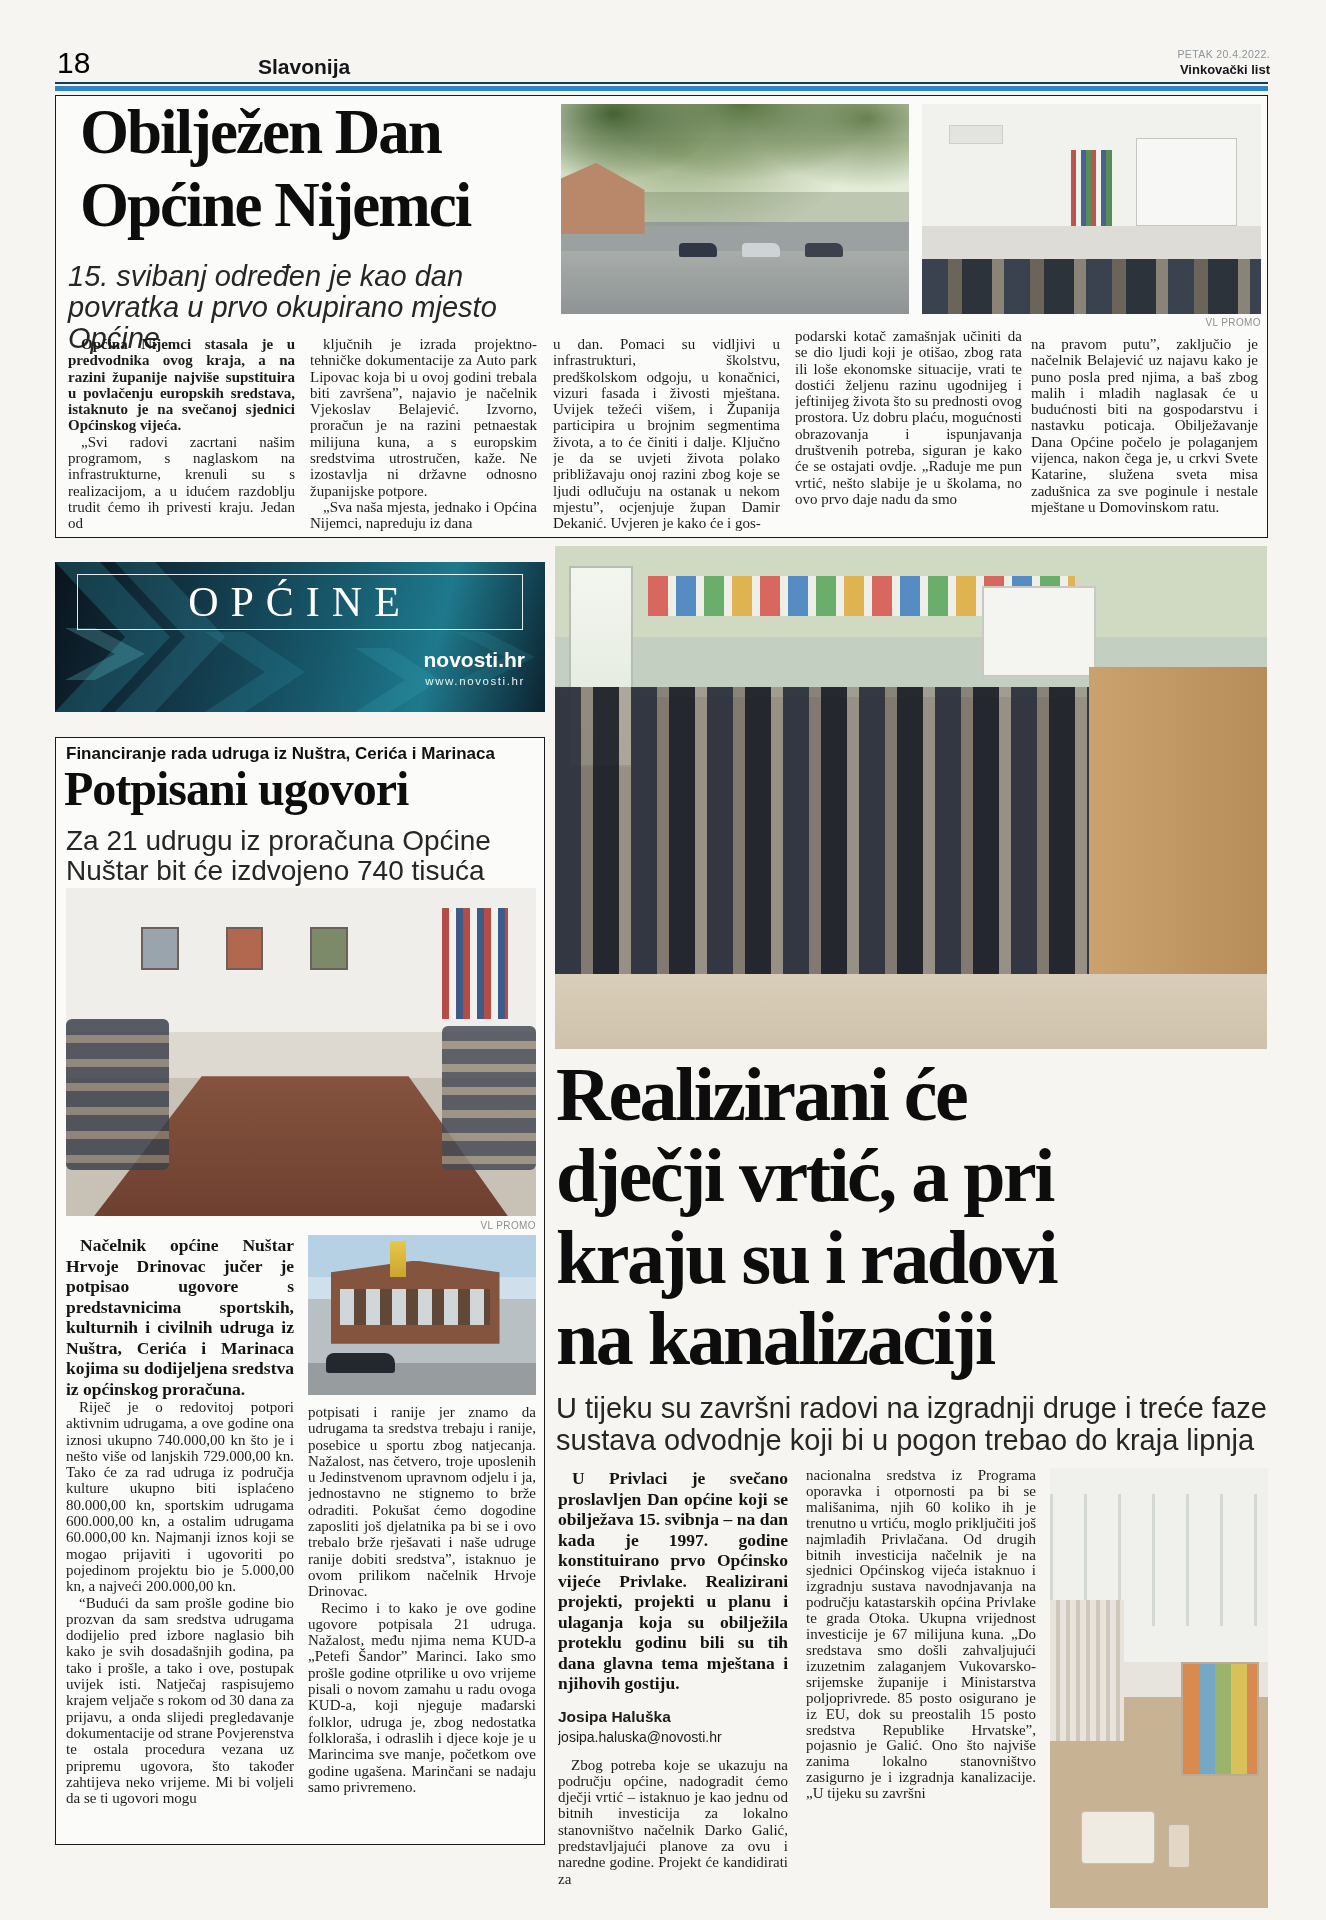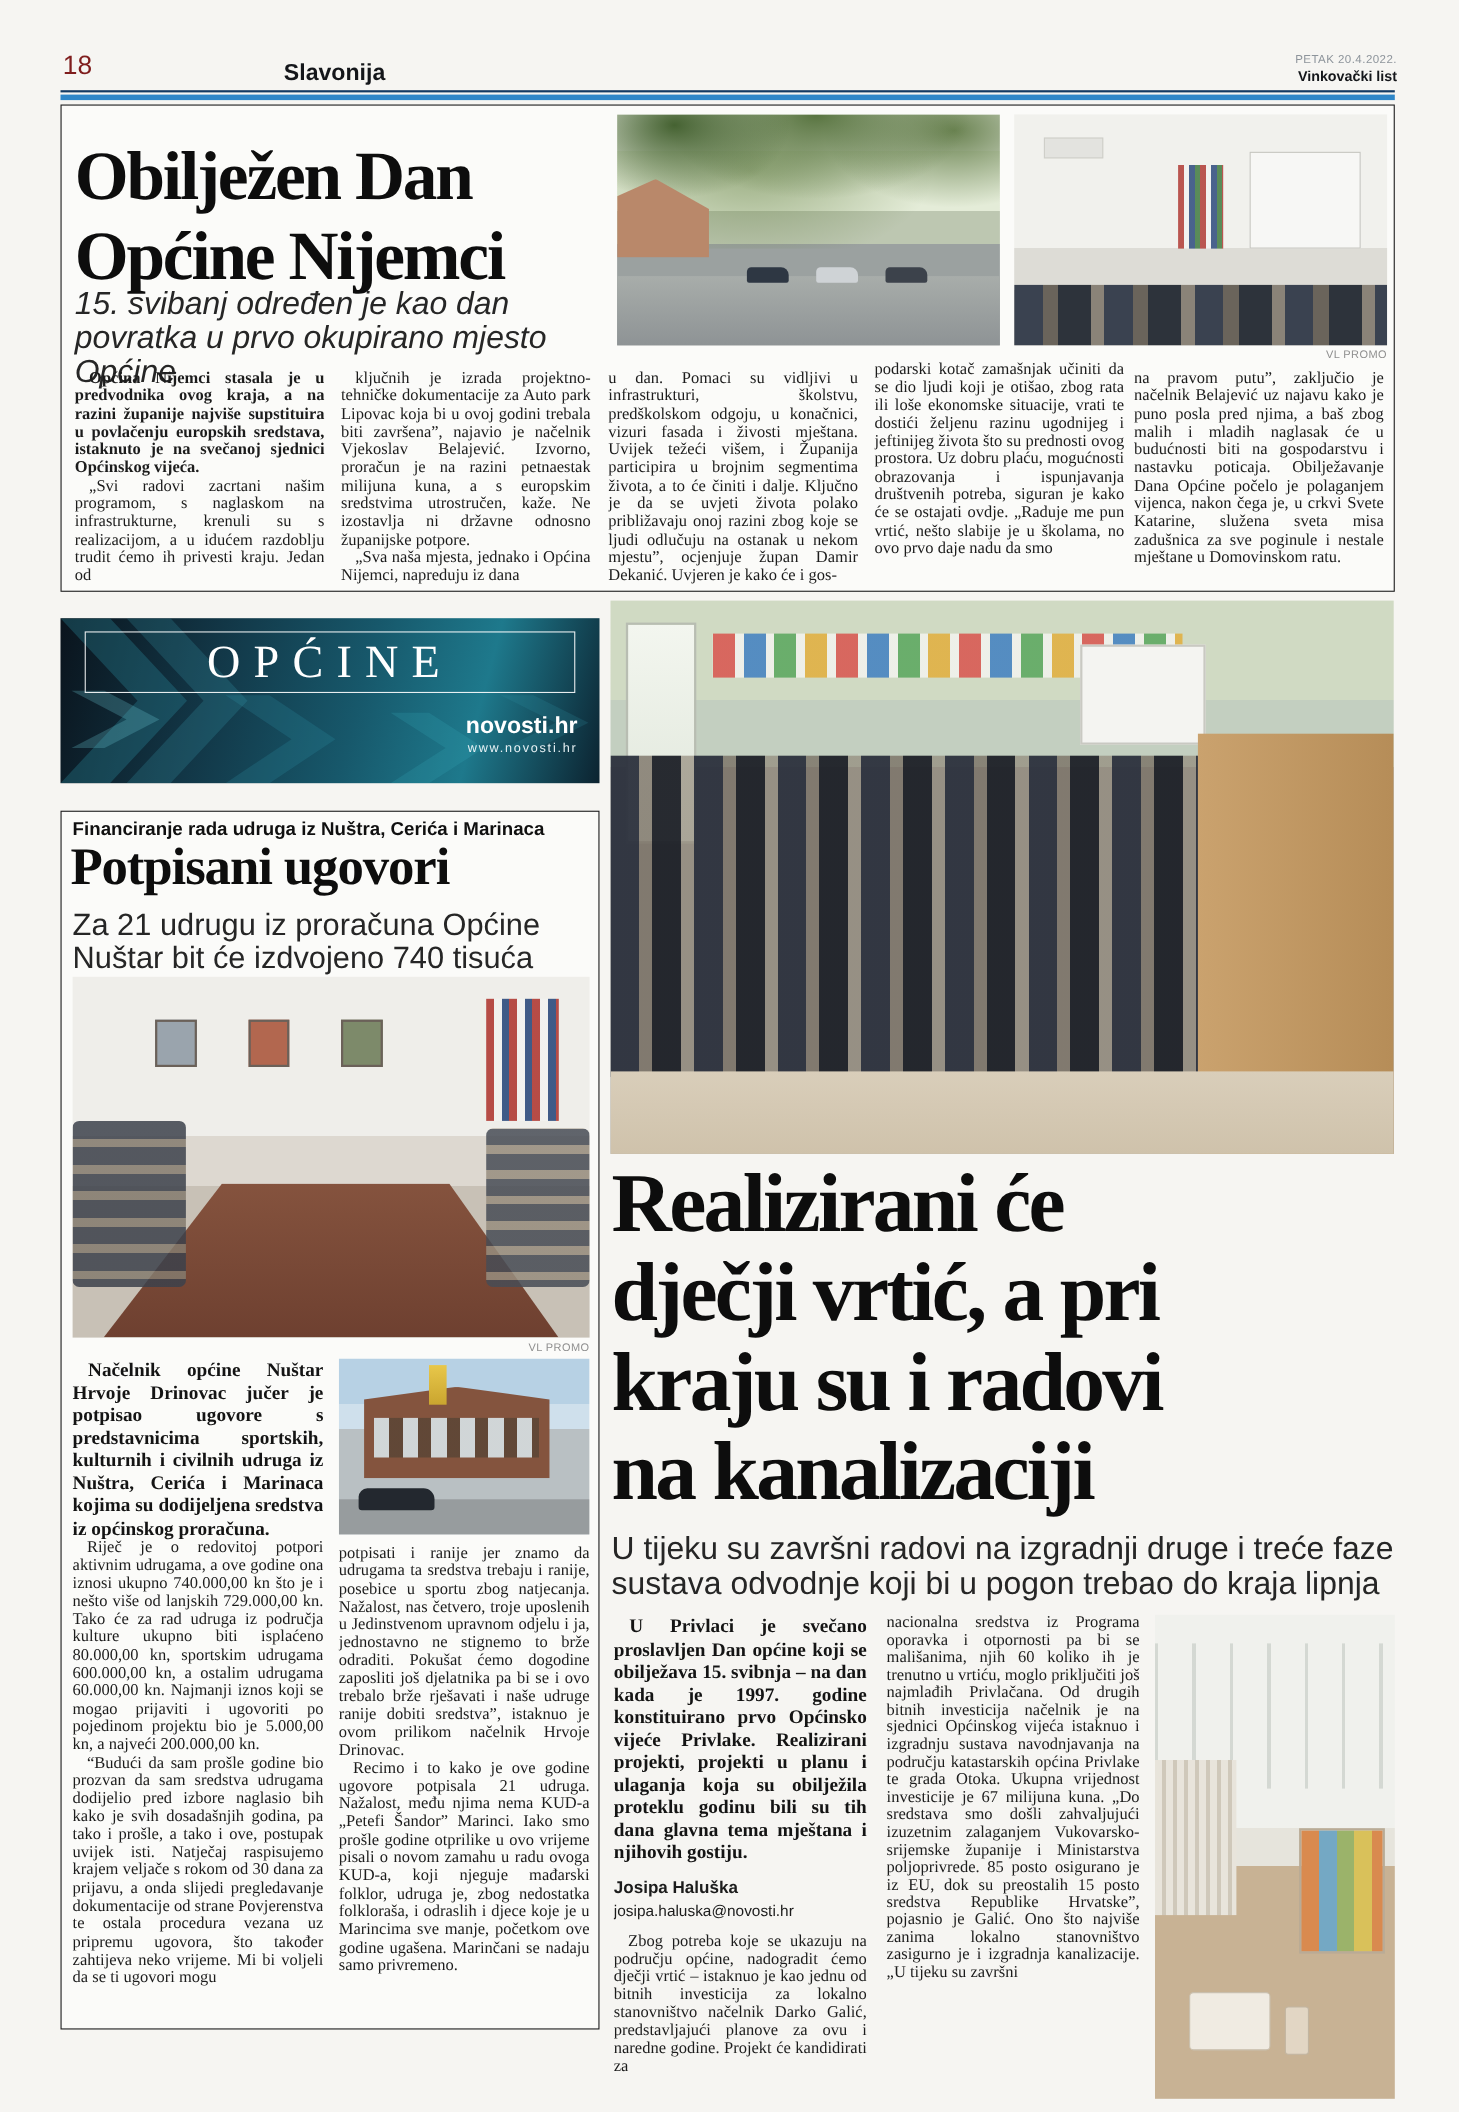--- a/index.html
+++ b/index.html
@@ -2,21 +2,21 @@
 <html lang="hr"><head>
 <meta charset="utf-8">
 <style>
   * { margin:0; padding:0; box-sizing:border-box; }
   html,body { width:1326px; height:1920px; }
   body { position:relative; background:#f6f5f2; color:#1c1c1c; overflow:hidden;
          font-family:"Liberation Serif","DejaVu Serif",serif; }
   .abs { position:absolute; }
 
   
-  .pgnum { font-family:"Liberation Sans",sans-serif; font-size:24px; color:#7f1d1d; }
+  .pgnum { font-family:"Liberation Sans",sans-serif; font-size:30px; color:#000000; }
   .section { font-family:"Liberation Sans",sans-serif; font-weight:bold; font-size:21px; color:#14161a; }
   .hdr-right { text-align:right; }
   .hdr-date { font-family:"Liberation Sans",sans-serif; font-size:10.5px; color:#8d949b; letter-spacing:.4px; }
   .hdr-pub  { font-family:"Liberation Sans",sans-serif; font-size:13px; font-weight:bold; color:#14161a; margin-top:2px; }
 
   
   .box { border:1px solid #1b1b1b; background:#fbfbf9; }
 
   .hl { font-weight:bold; color:#0d0d0d; }
   .a1-hl { font-size:63px; line-height:1.16; letter-spacing:-2px; }
@@ -131,21 +131,21 @@
   <div class="abs pgnum" style="left:57px;top:46px;">18</div>
   <div class="abs section" style="left:258px;top:55px;text-align:right;">Slavonija</div>
   <div class="abs hdr-right" style="right:56px;top:48px;">
     <div class="hdr-date">PETAK 20.4.2022.</div>
     <div class="hdr-pub">Vinkovački list</div>
   </div>
   <div class="abs rule-navy" style="left:55px;top:82px;width:1213px;height:2px;"></div>
   <div class="abs rule-blue" style="left:55px;top:86px;width:1213px;height:5px;"></div>
 
   <section class="abs box" style="left:55px;top:95px;width:1213px;height:443px;">
-    <h1 class="abs hl a1-hl" style="left:12px;top:0;width:495px;margin-top:28px;">Obilježen Dan Općine Nijemci</h1>
+    <h1 class="abs hl a1-hl" style="left:24px;top:0;width:495px;">Obilježen Dan Općine Nijemci</h1>
 
     <div class="photo street" style="left:505px;top:8px;width:348px;height:210px;">
       <div class="canopy"></div>
       <div class="house"></div>
       <div class="road"></div>
       <div class="car c1"></div>
       <div class="car c2"></div>
       <div class="car c3"></div>
     </div>
 

